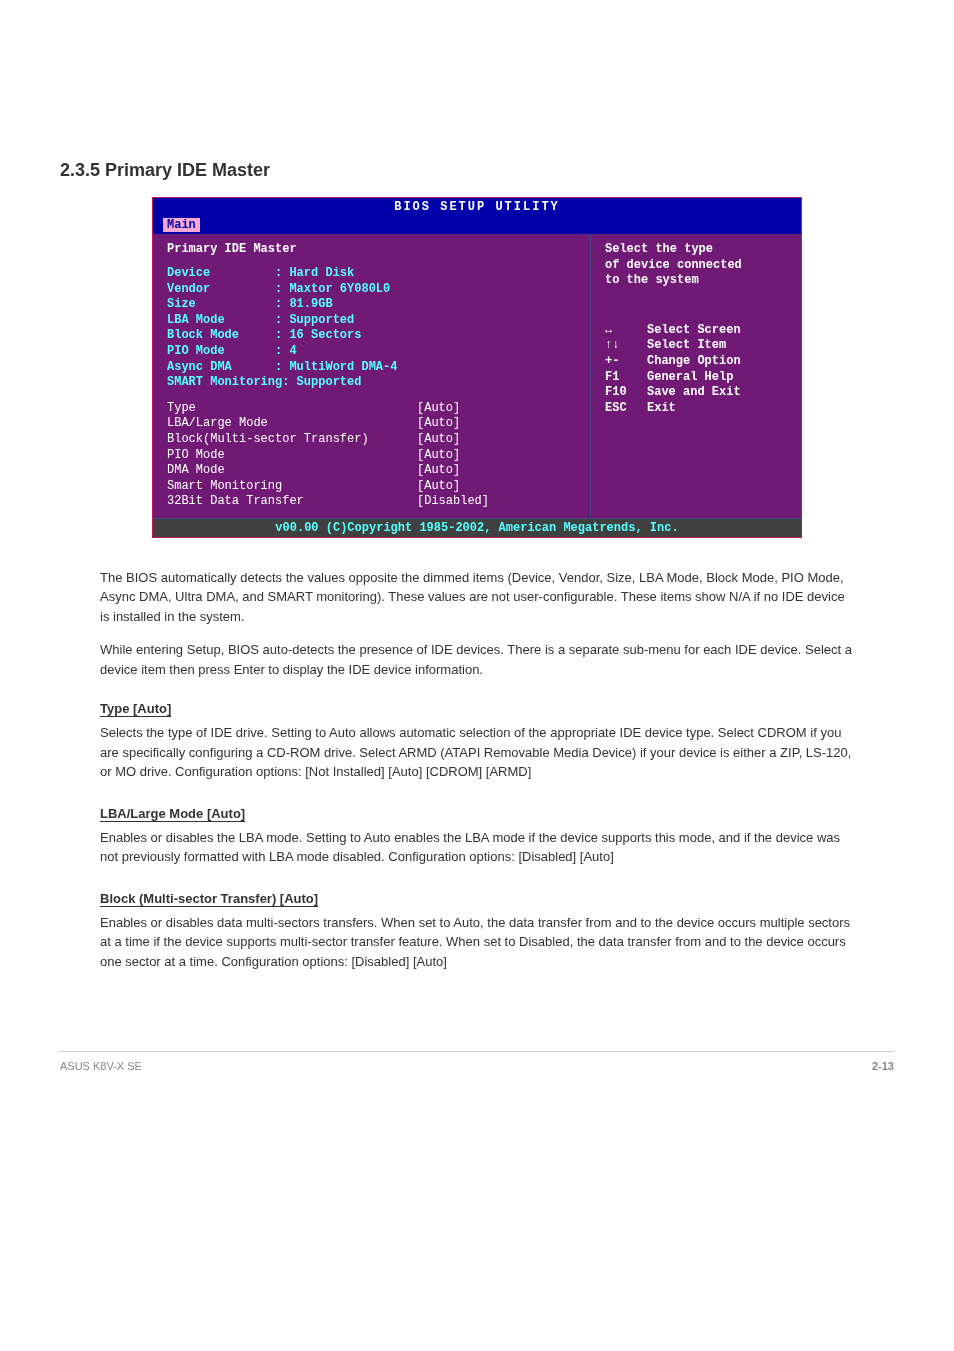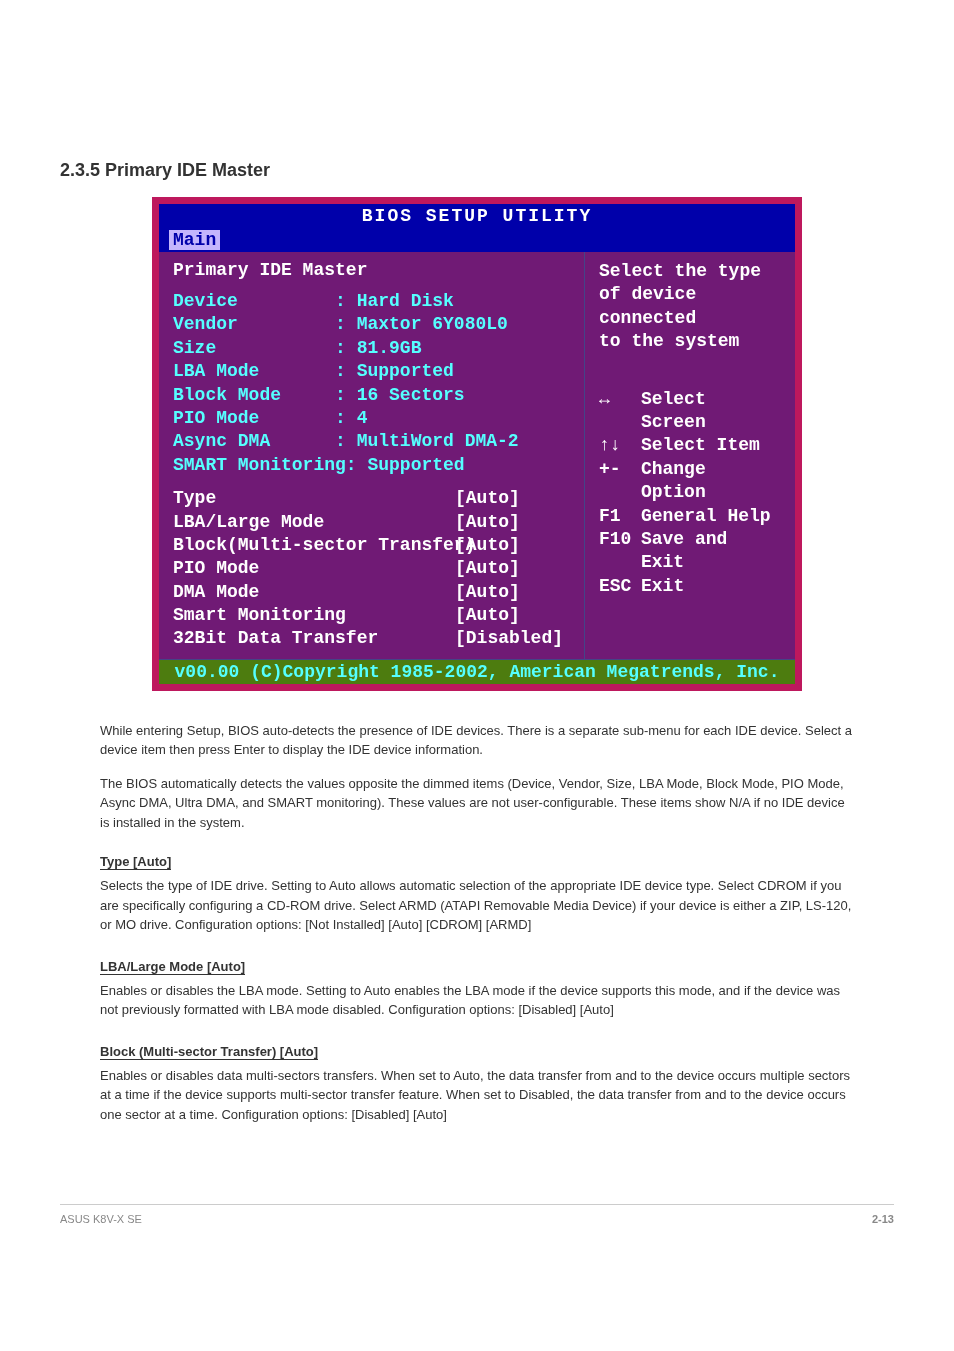--- a/index.html
+++ b/index.html
@@ -17,42 +17,42 @@
       padding-top: 120px;
     }
     .section-heading {
       font-family: Arial, sans-serif;
       font-size: 18px;
       font-weight: bold;
       color: #333;
       margin-bottom: 16px;
     }
     .bios-screenshot {
-      border: 7px solid #be185d;
+      border: 1px solid #be185d;
       margin: 0 auto 30px auto;
       width: 650px;
       font-family: 'Courier New', monospace;
-      font-size: 18px;
+      font-size: 12px;
       background: #0000aa;
     }
     .bios-header {
       background: #0000aa;
       color: #ffffff;
       text-align: center;
       font-weight: bold;
       padding: 2px 0;
       letter-spacing: 2px;
     }
     .bios-tab-row {
       background: #0000aa;
       padding: 2px 10px;
       display: flex;
     }
     .bios-tab {
-      background: #c4b5fd;
+      background: #f9a8d4;
       color: #0000aa;
       padding: 0 4px;
       font-weight: bold;
     }
     .bios-body {
       display: flex;
       background: #701a75;
     }
     .bios-left {
       flex: 1;
@@ -69,24 +69,23 @@
       margin-bottom: 10px;
     }
     .bios-info-row {
       color: #55ffff;
       font-weight: bold;
       white-space: pre;
       line-height: 1.3;
     }
     .bios-setting-row {
       color: #ffffff;
-      font-weight: bold;
-      display: flex;
-      line-height: 1.3;
-      gap: 32px;
+      font-weight: normal;
+      display: flex;
+      line-height: 1.3;
     }
     .bios-setting-label {
       width: 250px;
       white-space: pre;
     }
     .bios-setting-value {
       color: #ffffff;
     }
     .bios-help-text {
       color: #ffffff;
@@ -97,21 +96,21 @@
     .bios-nav-row {
       color: #ffffff;
       font-weight: bold;
       display: flex;
       line-height: 1.3;
     }
     .bios-nav-key {
       width: 42px;
     }
     .bios-footer {
-      background: #4d7c0f;
+      background: #404040;
       color: #55ffff;
       text-align: center;
       font-weight: bold;
       padding: 2px 0;
       border-top: 1px solid #444488;
     }
     .doc-paragraph {
       font-family: Arial, sans-serif;
       font-size: 13px;
       color: #333;
@@ -166,21 +165,21 @@
     <div class="bios-body">
       <div class="bios-left">
         <div class="bios-section-title">Primary IDE Master</div>
         <div>
           <div class="bios-info-row">Device         : Hard Disk</div>
           <div class="bios-info-row">Vendor         : Maxtor 6Y080L0</div>
           <div class="bios-info-row">Size           : 81.9GB</div>
           <div class="bios-info-row">LBA Mode       : Supported</div>
           <div class="bios-info-row">Block Mode     : 16 Sectors</div>
           <div class="bios-info-row">PIO Mode       : 4</div>
-          <div class="bios-info-row">Async DMA      : MultiWord DMA-2</div>
+          <div class="bios-info-row">Async DMA      : MultiWord DMA-4</div>
           <div class="bios-info-row">SMART Monitoring: Supported</div>
         </div>
         <div class="spacer"></div>
         <div>
           <div class="bios-setting-row">
             <span class="bios-setting-label">Type</span>
             <span class="bios-setting-value">[Auto]</span>
           </div>
           <div class="bios-setting-row">
             <span class="bios-setting-label">LBA/Large Mode</span>
@@ -239,22 +238,22 @@
             <span class="bios-nav-key">ESC</span>
             <span>Exit</span>
           </div>
         </div>
       </div>
     </div>
     <div class="bios-footer">v00.00 (C)Copyright 1985-2002, American Megatrends, Inc.</div>
   </div>
 
   <div class="doc-text-block">
+    <div class="doc-paragraph">The BIOS automatically detects the values opposite the dimmed items (Device, Vendor, Size, LBA Mode, Block Mode, PIO Mode, Async DMA, Ultra DMA, and SMART monitoring). These values are not user-configurable. These items show N/A if no IDE device is installed in the system.</div>
     <div class="doc-paragraph">While entering Setup, BIOS auto-detects the presence of IDE devices. There is a separate sub-menu for each IDE device. Select a device item then press Enter to display the IDE device information.</div>
-    <div class="doc-paragraph">The BIOS automatically detects the values opposite the dimmed items (Device, Vendor, Size, LBA Mode, Block Mode, PIO Mode, Async DMA, Ultra DMA, and SMART monitoring). These values are not user-configurable. These items show N/A if no IDE device is installed in the system.</div>
 
     <div class="doc-section">
       <div><span class="doc-subheading">Type [Auto]</span></div>
       <div class="doc-paragraph">Selects the type of IDE drive. Setting to Auto allows automatic selection of the appropriate IDE device type. Select CDROM if you are specifically configuring a CD-ROM drive. Select ARMD (ATAPI Removable Media Device) if your device is either a ZIP, LS-120, or MO drive. Configuration options: [Not Installed] [Auto] [CDROM] [ARMD]</div>
     </div>
 
     <div class="doc-section">
       <div><span class="doc-subheading">LBA/Large Mode [Auto]</span></div>
       <div class="doc-paragraph">Enables or disables the LBA mode. Setting to Auto enables the LBA mode if the device supports this mode, and if the device was not previously formatted with LBA mode disabled. Configuration options: [Disabled] [Auto]</div>
     </div>

